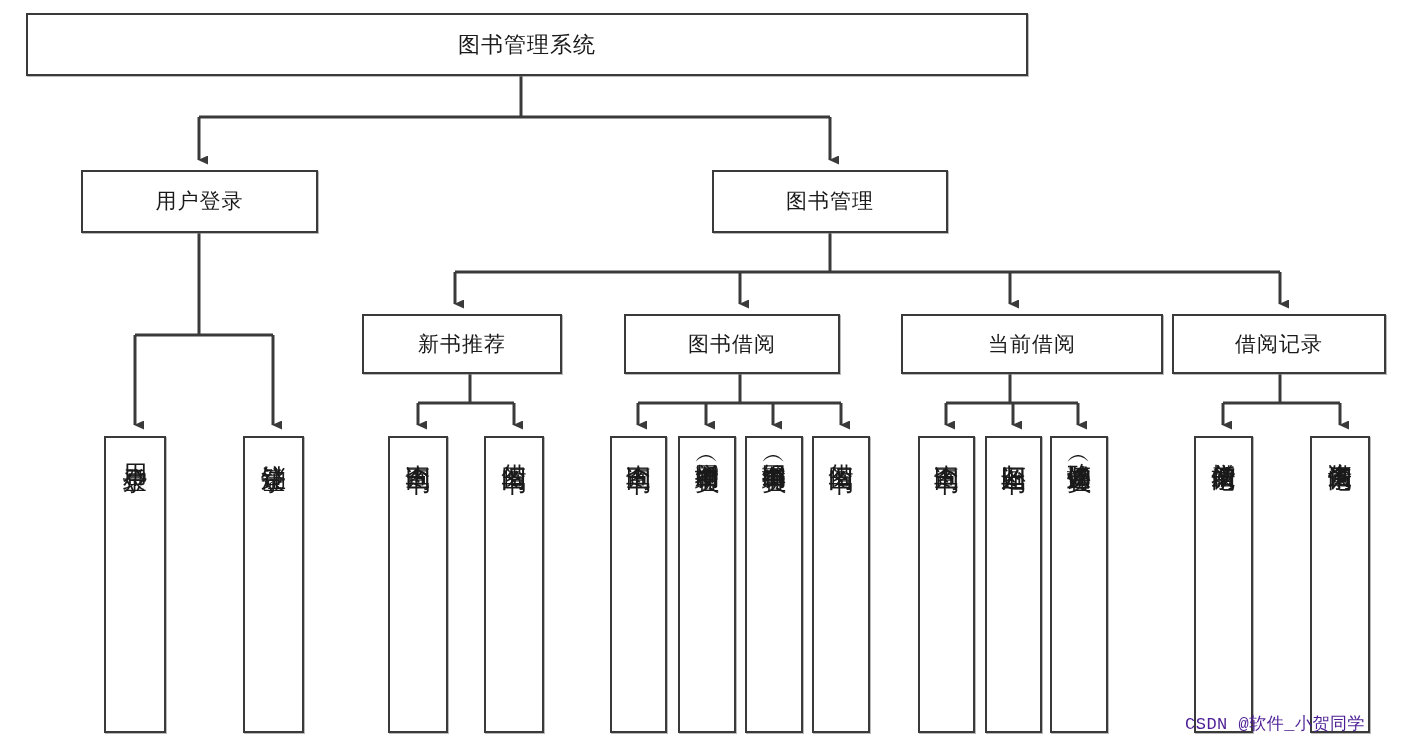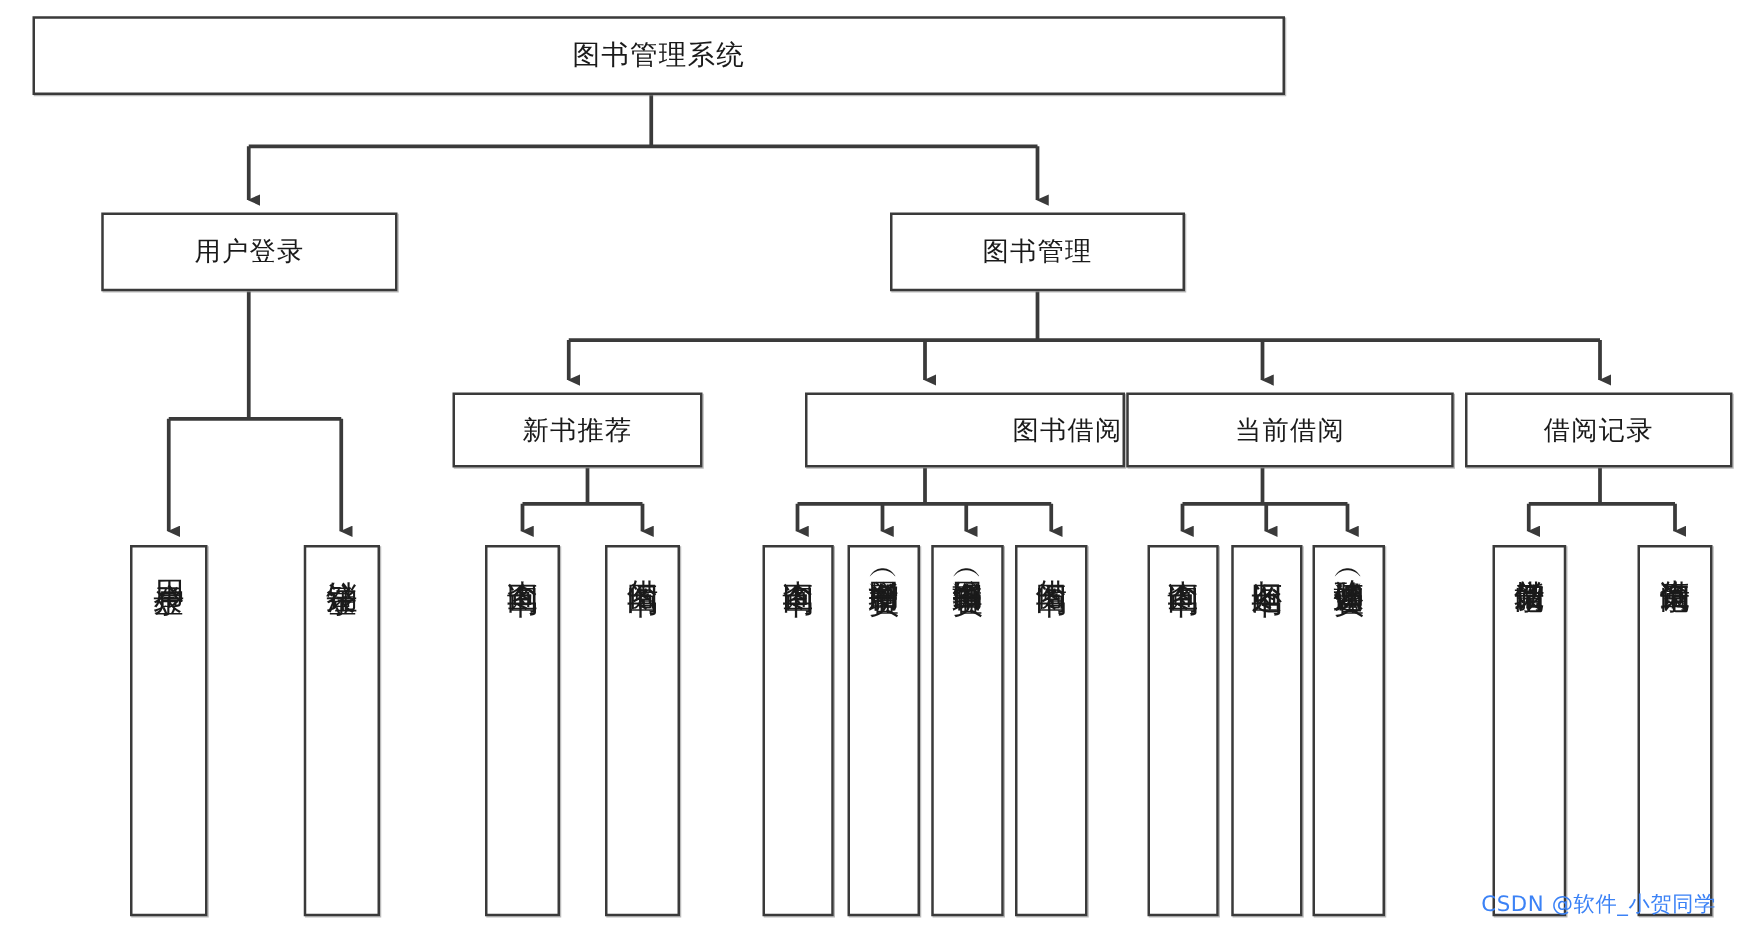--- a/index.html
+++ b/index.html
@@ -65,24 +65,25 @@
   }
   .node.vertical.tight .node-label {
     font-size: 24px;
     letter-spacing: 1px;
   }
   .watermark {
     position: absolute;
     left: 1185px;
     top: 712px;
     font-size: 17px;
-    color: #3b82f6;
+    color: #4c1d95;
     letter-spacing: 0.5px;
     white-space: nowrap;
     user-select: none;
+    font-family: Liberation Mono, monospace;
   }
 </style>
 </head>
 <body>
 
 <div id="diagram-root">
 
   <svg id="edges-layer" width="1405" height="747" viewBox="0 0 1405 747">
     <defs>
       <marker id="arrowhead" markerWidth="9" markerHeight="10" refX="4.5" refY="9" orient="auto" markerUnits="userSpaceOnUse">
@@ -140,21 +141,21 @@
   <div class="node horizontal" style="left:81px; top:170px; width:237px; height:63px;">
     <span class="node-label">用户登录</span>
   </div>
   <div class="node horizontal" style="left:712px; top:170px; width:236px; height:63px;">
     <span class="node-label">图书管理</span>
   </div>
 
   <div class="node horizontal" style="left:362px; top:314px; width:200px; height:60px;">
     <span class="node-label">新书推荐</span>
   </div>
-  <div class="node horizontal" style="left:644px; top:314px; width:256px; height:60px;justify-content:flex-end;">
+  <div class="node horizontal" style="left:624px; top:314px; width:216px; height:60px;">
     <span class="node-label">图书借阅</span>
   </div>
   <div class="node horizontal" style="left:901px; top:314px; width:262px; height:60px;">
     <span class="node-label">当前借阅</span>
   </div>
   <div class="node horizontal" style="left:1172px; top:314px; width:214px; height:60px;">
     <span class="node-label">借阅记录</span>
   </div>
 
   <div class="node vertical" style="left:104px; top:436px; width:62px; height:297px;">

